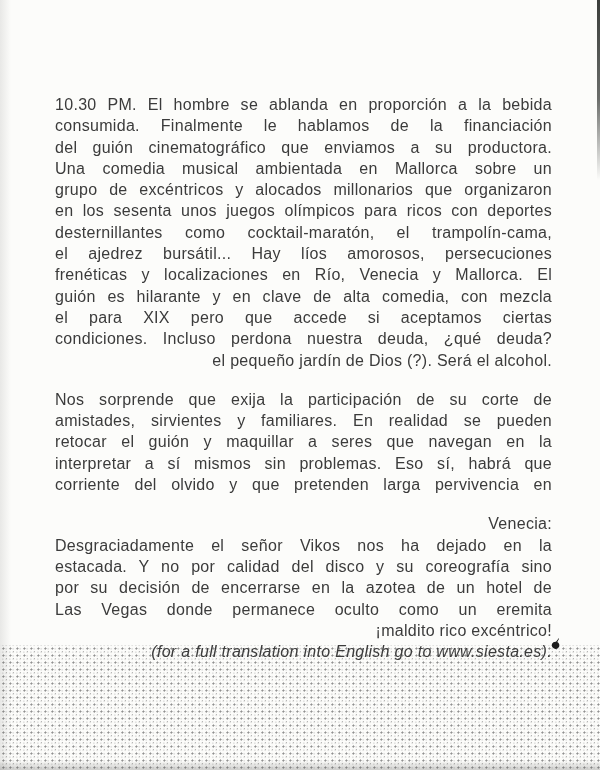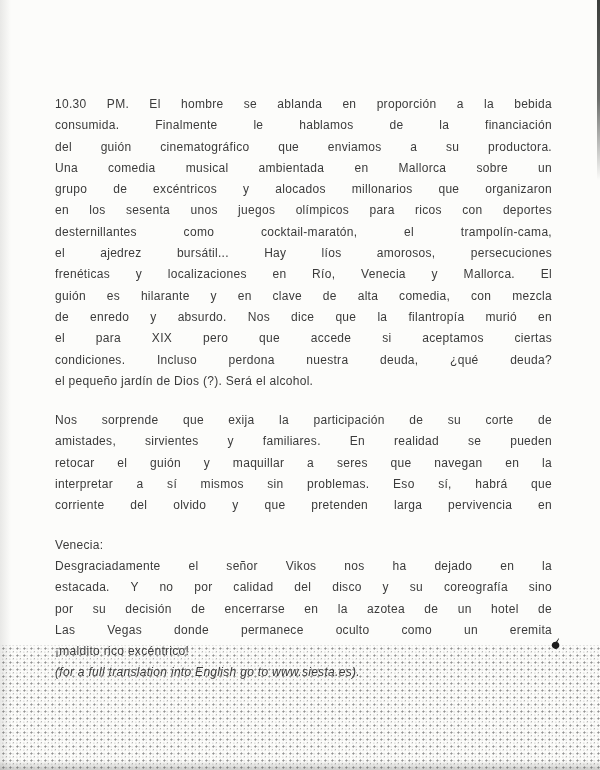--- a/index.html
+++ b/index.html
@@ -58,31 +58,31 @@
   }
   .speck {
     position: absolute;
     left: 548px; top: 637px;
     z-index: 5;
   }
   .text-block {
     position: absolute;
     left: 55px; top: 94px;
     width: 497px;
-    font-size: 12px;
+    font-size: 16px;
     line-height: 21.3px;
     letter-spacing: 0.3px;
     color: var(--text);
     z-index: 2;
   }
   .paragraph { margin-bottom: 18px; }
   .paragraph.posdata-label,
   .paragraph.para-posdata,
   .paragraph.translation-note { margin-bottom: 0; }
-  .line { text-align: left; white-space: normal; }
+  .line { text-align: right; white-space: normal; }
   .line.j { text-align: justify; text-align-last: justify; }
   .line.it { font-style: italic; }
 </style>
 </head>
 <body>
 
 <div class="page">
   <div class="left-shade"></div>
   <div class="right-edge"></div>
   <div class="bottom-edge"></div>
@@ -92,21 +92,20 @@
         <div class="line j">10.30 PM. El hombre se ablanda en proporción a la bebida</div>
         <div class="line j">consumida. Finalmente le hablamos de la financiación</div>
         <div class="line j">del guión cinematográfico que enviamos a su productora.</div>
         <div class="line j">Una comedia musical ambientada en Mallorca sobre un</div>
         <div class="line j">grupo de excéntricos y alocados millonarios que organizaron</div>
         <div class="line j">en los sesenta unos juegos olímpicos para ricos con deportes</div>
         <div class="line j">desternillantes como cocktail-maratón, el trampolín-cama,</div>
         <div class="line j">el ajedrez bursátil... Hay líos amorosos, persecuciones</div>
         <div class="line j">frenéticas y localizaciones en Río, Venecia y Mallorca. El</div>
         <div class="line j">guión es hilarante y en clave de alta comedia, con mezcla</div>
-        <div class="line j">de enredo y absurdo. Nos dice que la filantropía murió en</div>
         <div class="line j">el para XIX pero que accede si aceptamos ciertas</div>
         <div class="line j">condiciones. Incluso perdona nuestra deuda, ¿qué deuda?</div>
         <div class="line">el pequeño jardín de Dios (?). Será el alcohol.</div>
       </div>
       <div class="paragraph para-casting">
         <div class="line j">Nos sorprende que exija la participación de su corte de</div>
         <div class="line j">amistades, sirvientes y familiares. En realidad se pueden</div>
         <div class="line j">retocar el guión y maquillar a seres que navegan en la</div>
         <div class="line j">interpretar a sí mismos sin problemas. Eso sí, habrá que</div>
         <div class="line j">corriente del olvido y que pretenden larga pervivencia en</div>

